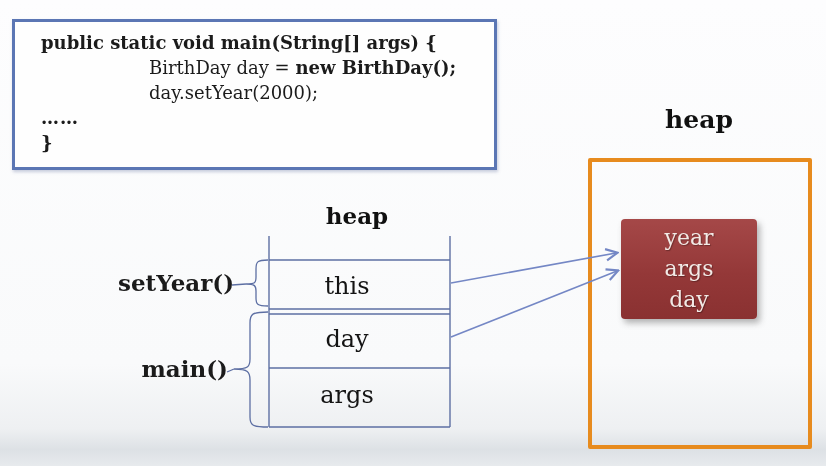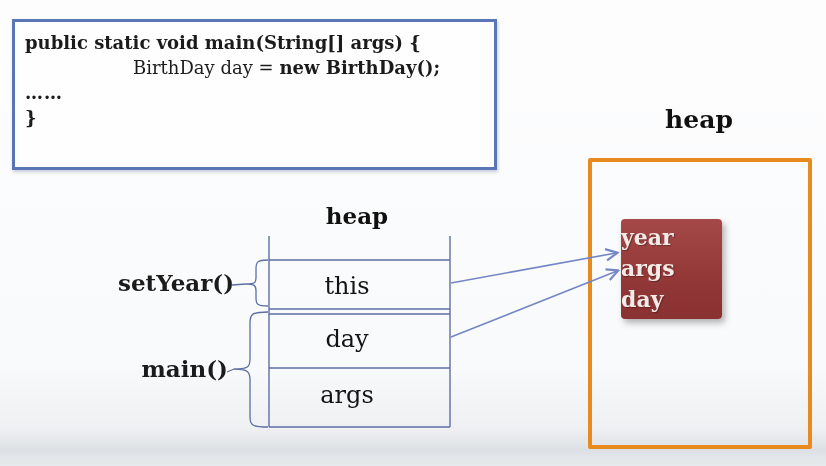--- a/index.html
+++ b/index.html
@@ -8,46 +8,45 @@
   .canvas {
     position:relative; width:826px; height:466px; overflow:hidden;
     background:linear-gradient(180deg,#fdfdfe 0%,#f9fafb 78%,#eef0f2 92%,#dde1e5 96.5%,#e7eaed 100%);
   }
 
   
   .code-box {
     position:absolute; left:12px; top:19px; width:485px; height:151px;
     box-sizing:border-box; border:3px solid var(--code-box-border,#5b76b4);
     background:#fefefe; box-shadow:1px 2px 3px rgba(100,115,160,.35);
-    padding:8px 6px 0 10px; color:var(--text,#1b1b1b);
+    padding:8px 6px 0 26px; color:var(--text,#1b1b1b);
     font-size:18px; line-height:25px;
   }
   .code-line { white-space:pre; }
   .bold { font-weight:bold; }
   .indent { padding-left:108px; }
   .dots { letter-spacing:1px; }
 
   
   .heap-label {
     position:absolute; left:649px; top:105px; width:100px; text-align:center;
     font-weight:bold; font-size:25px; color:#101010;
   }
   .heap-box {
     position:absolute; left:588px; top:158px; width:224px; height:291px;
     box-sizing:border-box; border:4px solid var(--heap-border,#e78b1e);
     border-radius:2px; background:transparent;
   }
   .object-box {
-    position:absolute; left:621px; top:219px; width:101px; height:100px;
+    position:absolute; left:621px; top:219px; width:136px; height:100px;
     box-sizing:border-box; border-radius:4px; padding-top:3px;
     background:linear-gradient(180deg,var(--object-fill-top,#a54848) 0%,#943838 55%,var(--object-fill-bottom,#8a3131) 100%);
     box-shadow:3px 4px 6px rgba(90,90,90,.45);
-    color:var(--object-text,#f2eae6); font-size:22px; line-height:31px; 
+    color:var(--object-text,#f2eae6); font-size:22px; line-height:31px; text-align:center;
     text-shadow:1px 1px 1px rgba(0,0,0,.3);
-    font-weight:bold;
   }
 
   
   .stack-label {
     position:absolute; left:297px; top:202px; width:120px; text-align:center;
     font-weight:bold; font-size:23px; color:#101010;
   }
   .frame-label {
     position:absolute; text-align:right; font-size:23px; color:var(--text,#1b1b1b);font-weight:bold;
   }
@@ -68,20 +67,21 @@
   .arrow-head { stroke:var(--arrow,#7487c5); stroke-width:1.5; fill:none; }
 </style>
 </head>
 <body>
 
 <div class="canvas">
 
   <div class="code-box">
     <div class="code-line bold">public static void main(String[] args) {</div>
     <div class="code-line indent"><span>BirthDay day = </span><span class="bold">new BirthDay();</span></div>
+    <div class="code-line indent">day.setYear(2000);</div>
     <div class="code-line bold dots">……</div>
     <div class="code-line bold">}</div>
   </div>
 
   <div class="heap-label">heap</div>
   <div class="heap-box"></div>
   <div class="object-box">
     <div>year</div>
     <div>args</div>
     <div>day</div>

